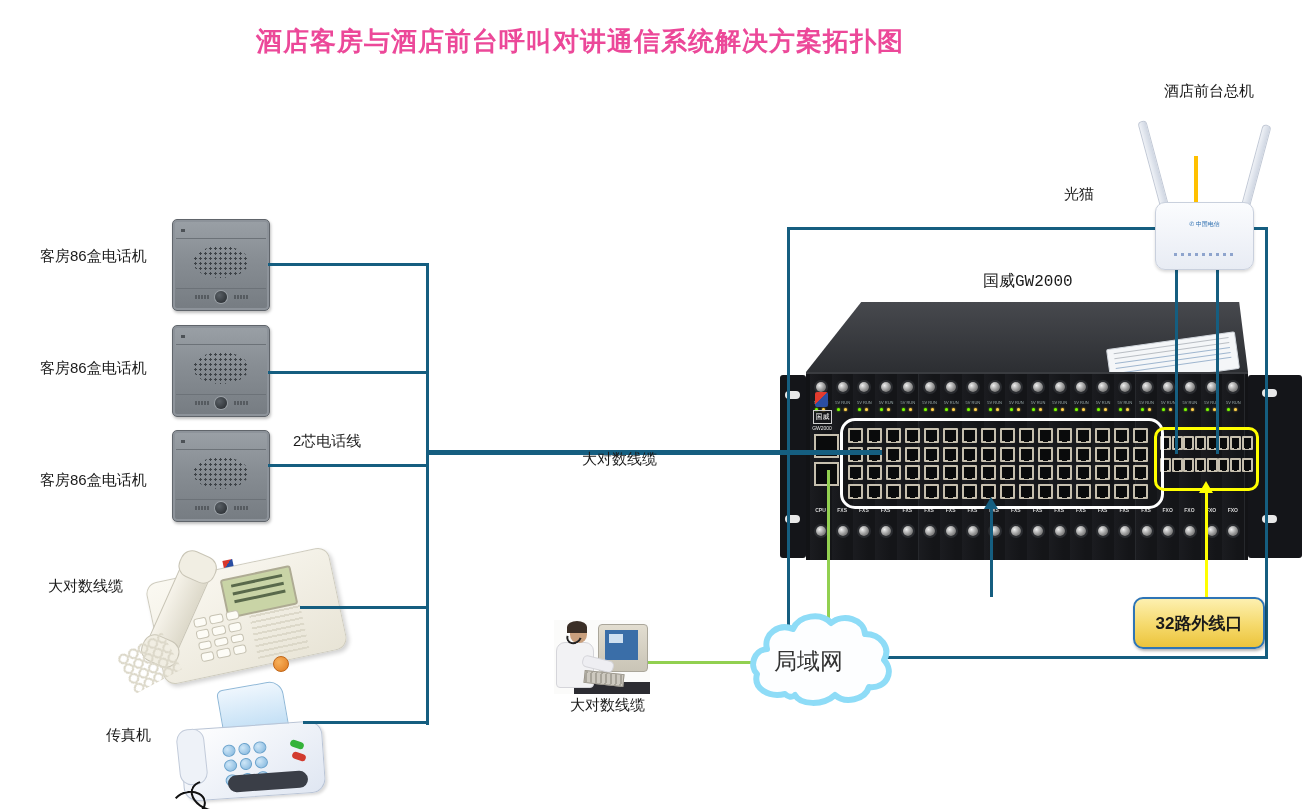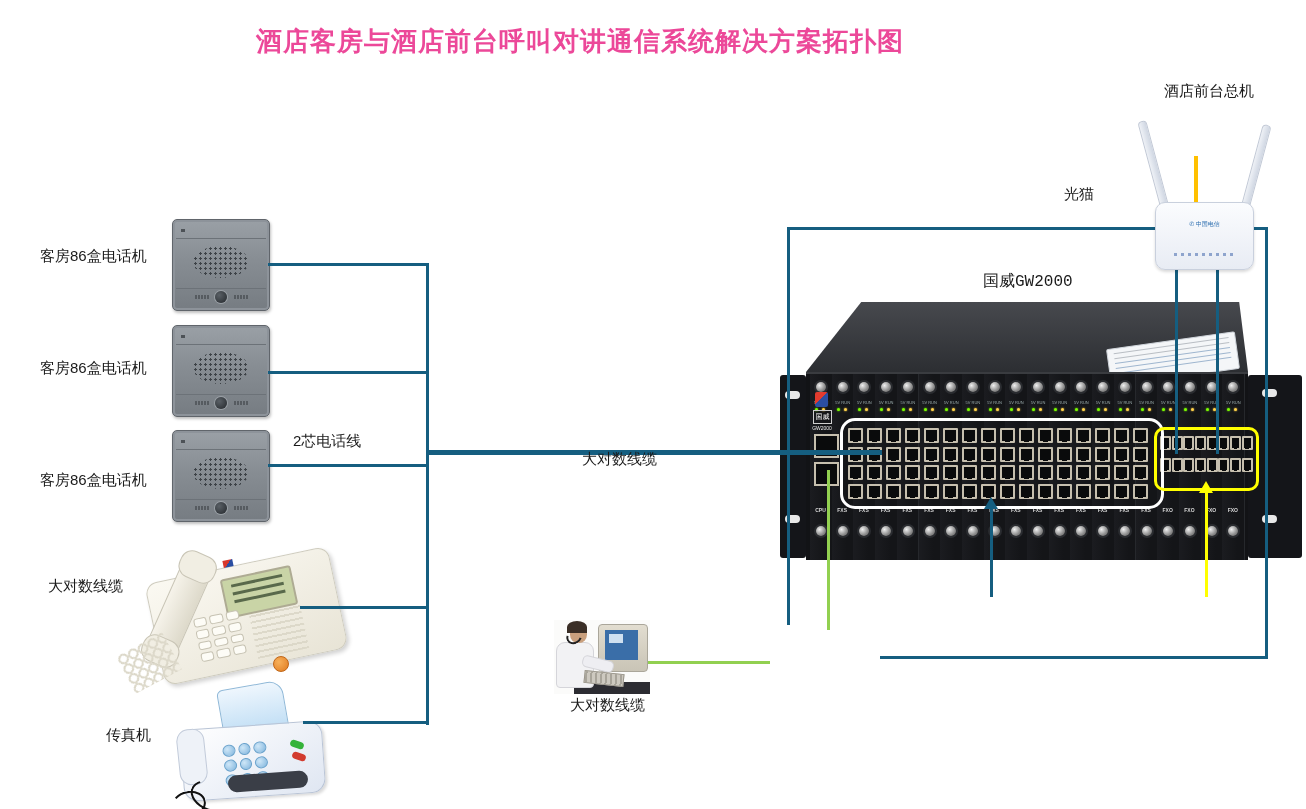--- a/index.html
+++ b/index.html
@@ -537,21 +537,30 @@
       </div>
     </div>
   <div id="outline-fxs"></div>
   <div id="outline-fxo"></div>
 
   <div class="vline" style="left:990px;top:508px;height:89px;z-index:7;"></div>
   <div class="arrow-head" style="left:984px;top:497px;border-bottom:12px solid #155E80;"></div>
   <div class="vline" style="left:1205px;top:492px;height:105px;background:#FFFF00;z-index:7;"></div>
   <div class="arrow-head" style="left:1199px;top:481px;border-bottom:12px solid #FFFF00;"></div>
 
-
+  <div class="callout" id="box-external">
+    <span>32路外线口</span>
+  </div>
+
+  <div class="cloud-wrap" style="left:748px;top:610px;width:150px;height:100px;">
+    <svg width="150" height="100" viewBox="0 0 150 100">
+      <path d="M 37 84 C 20 88, 5 78, 9 64 C 1 56, 6 40, 19 39 C 15 24, 31 13, 45 19 C 51 5, 73 2, 83 13 C 95 3, 116 9, 117 24 C 133 24, 143 38, 136 50 C 147 62, 138 79, 121 77 C 117 90, 97 94, 87 85 C 75 96, 52 95, 47 85 C 44 88, 40 87, 37 84 Z" fill="#fdfeff" stroke="#8EDCF7" stroke-width="6" stroke-linejoin="round"></path>
+    </svg>
+    <div class="cloud-text" style="left:26px;top:36px;">局域网</div>
+  </div>
 
   <div class="lbl" style="left:1164px;top:82px;">酒店前台总机</div>
 
   <div class="lbl" style="left:1064px;top:185px;">光猫</div>
   <div class="antenna" style="left:1161px;top:118px;height:90px;transform:rotate(-15deg);"></div>
   <div class="antenna" style="left:1240px;top:122px;height:86px;transform:rotate(15deg);"></div>
   <div id="router">
     <div class="logo">✆ 中国电信</div>
     <div class="leds"></div>
   </div>

